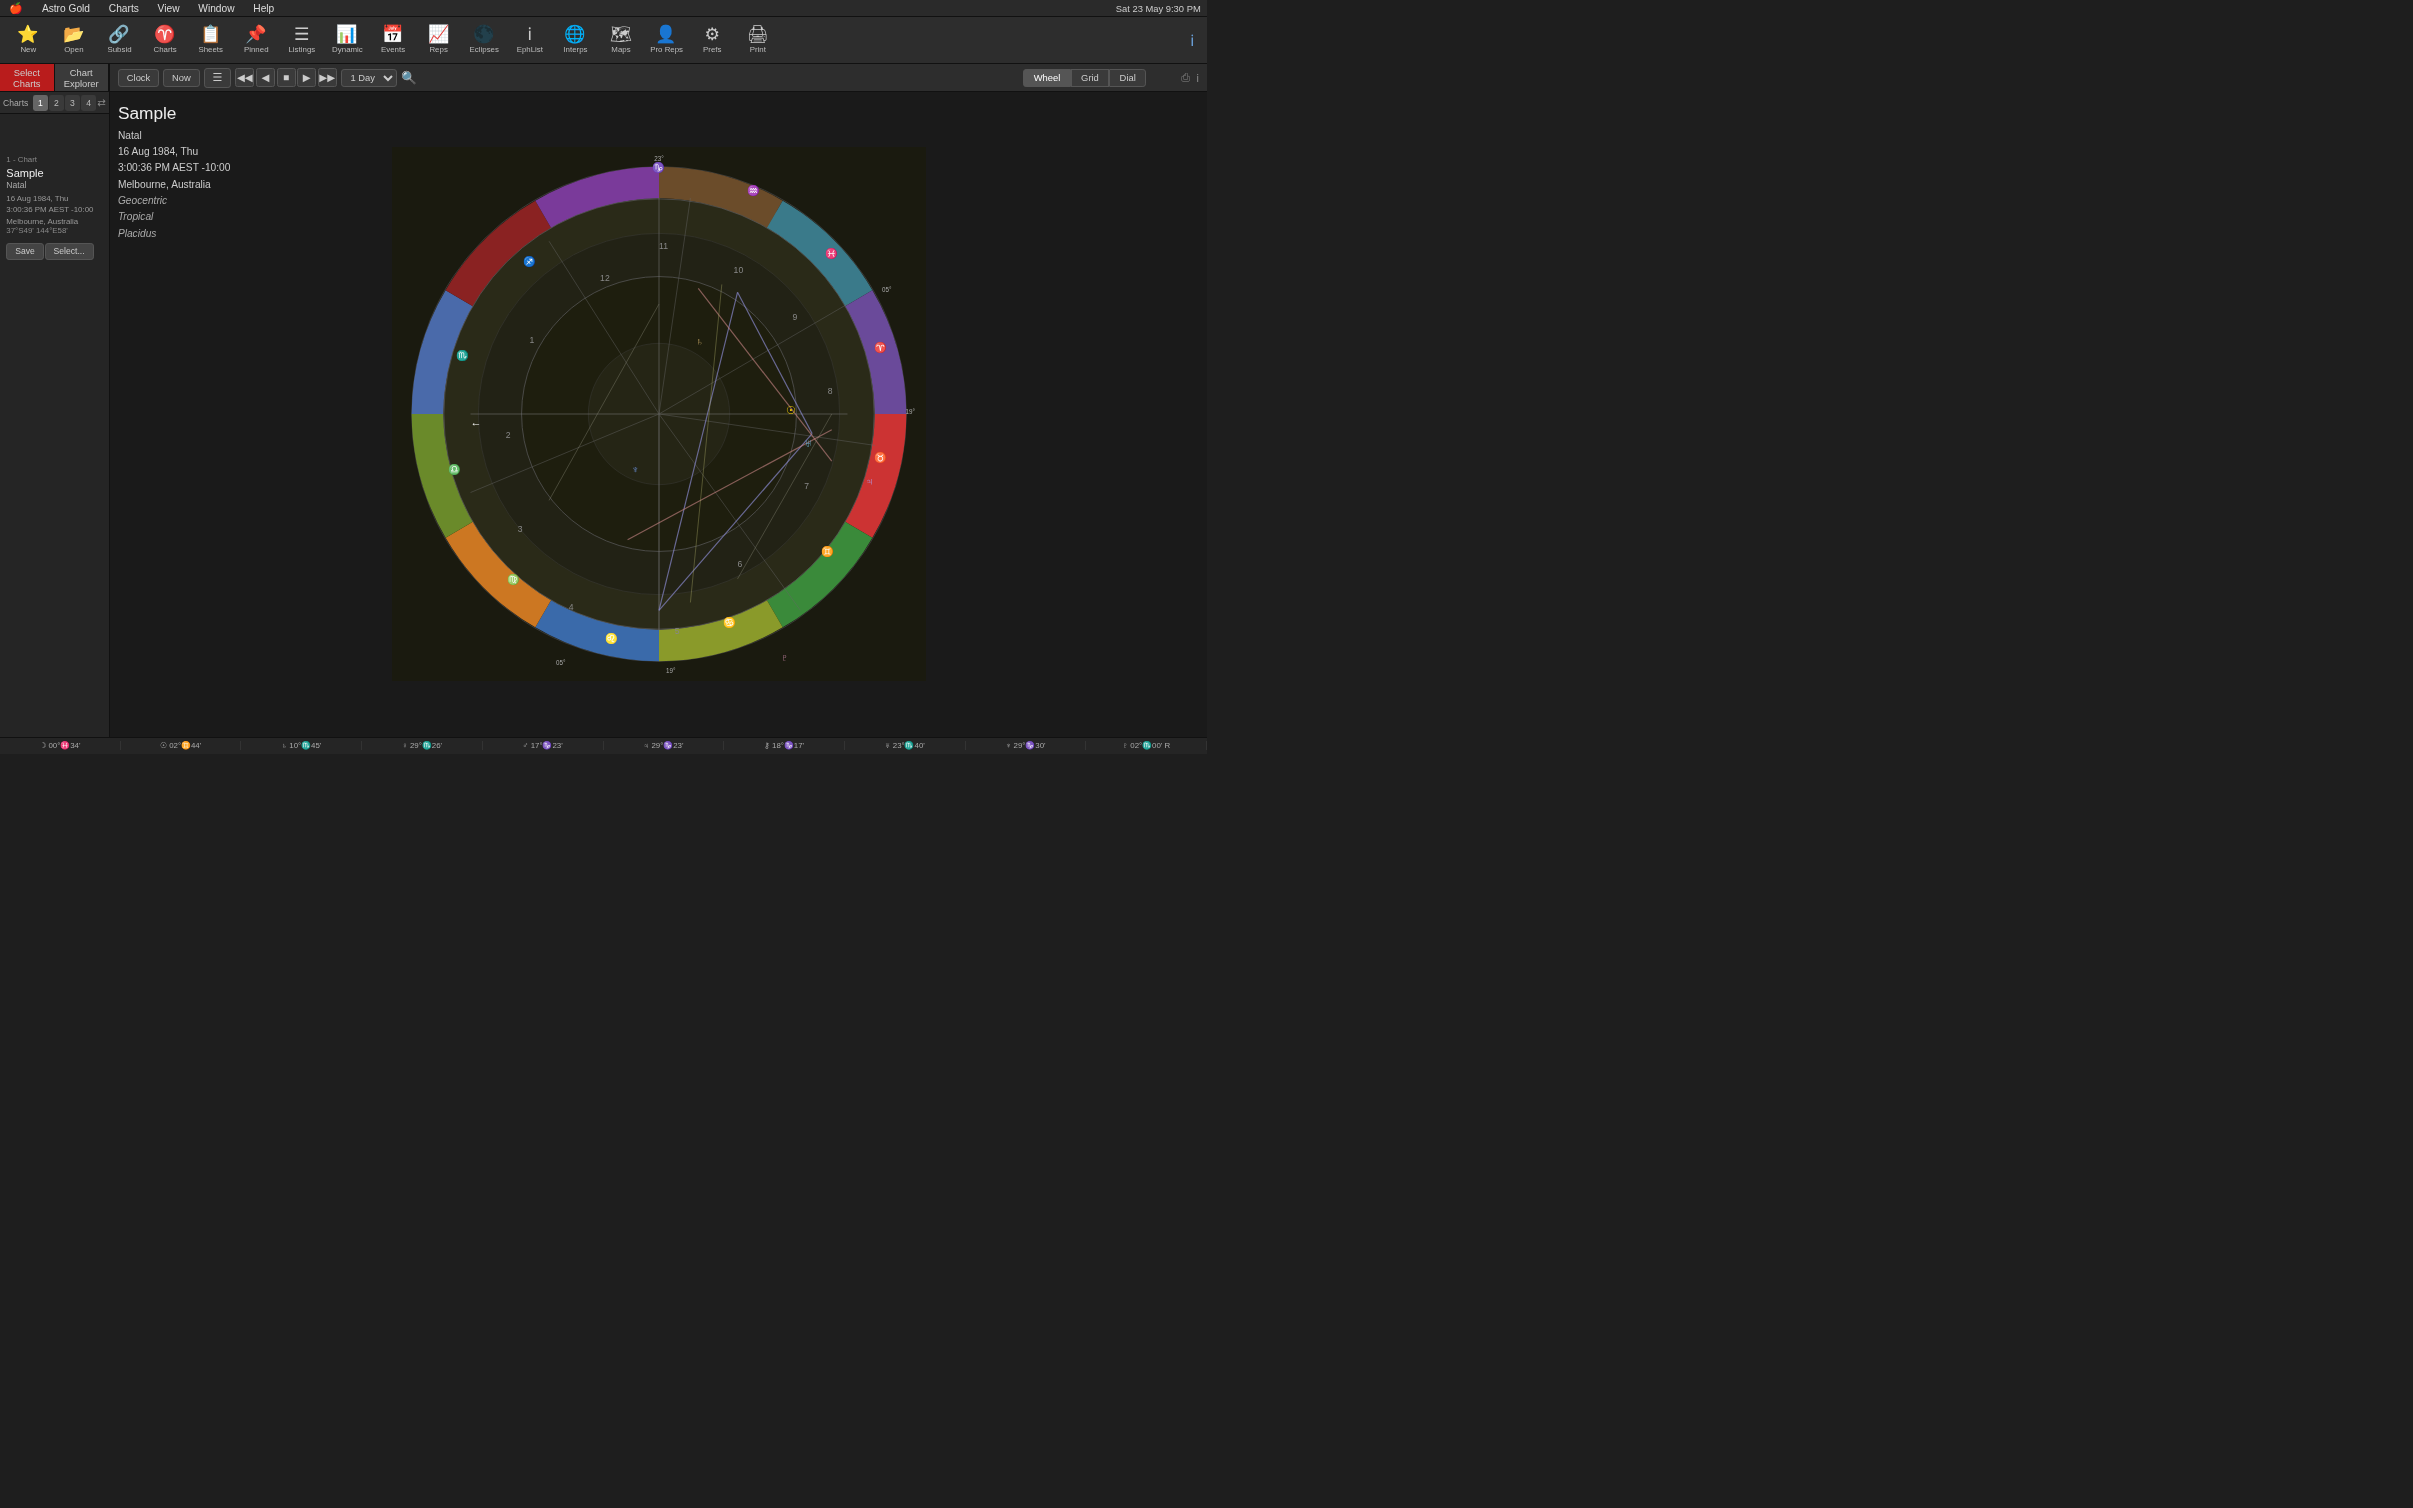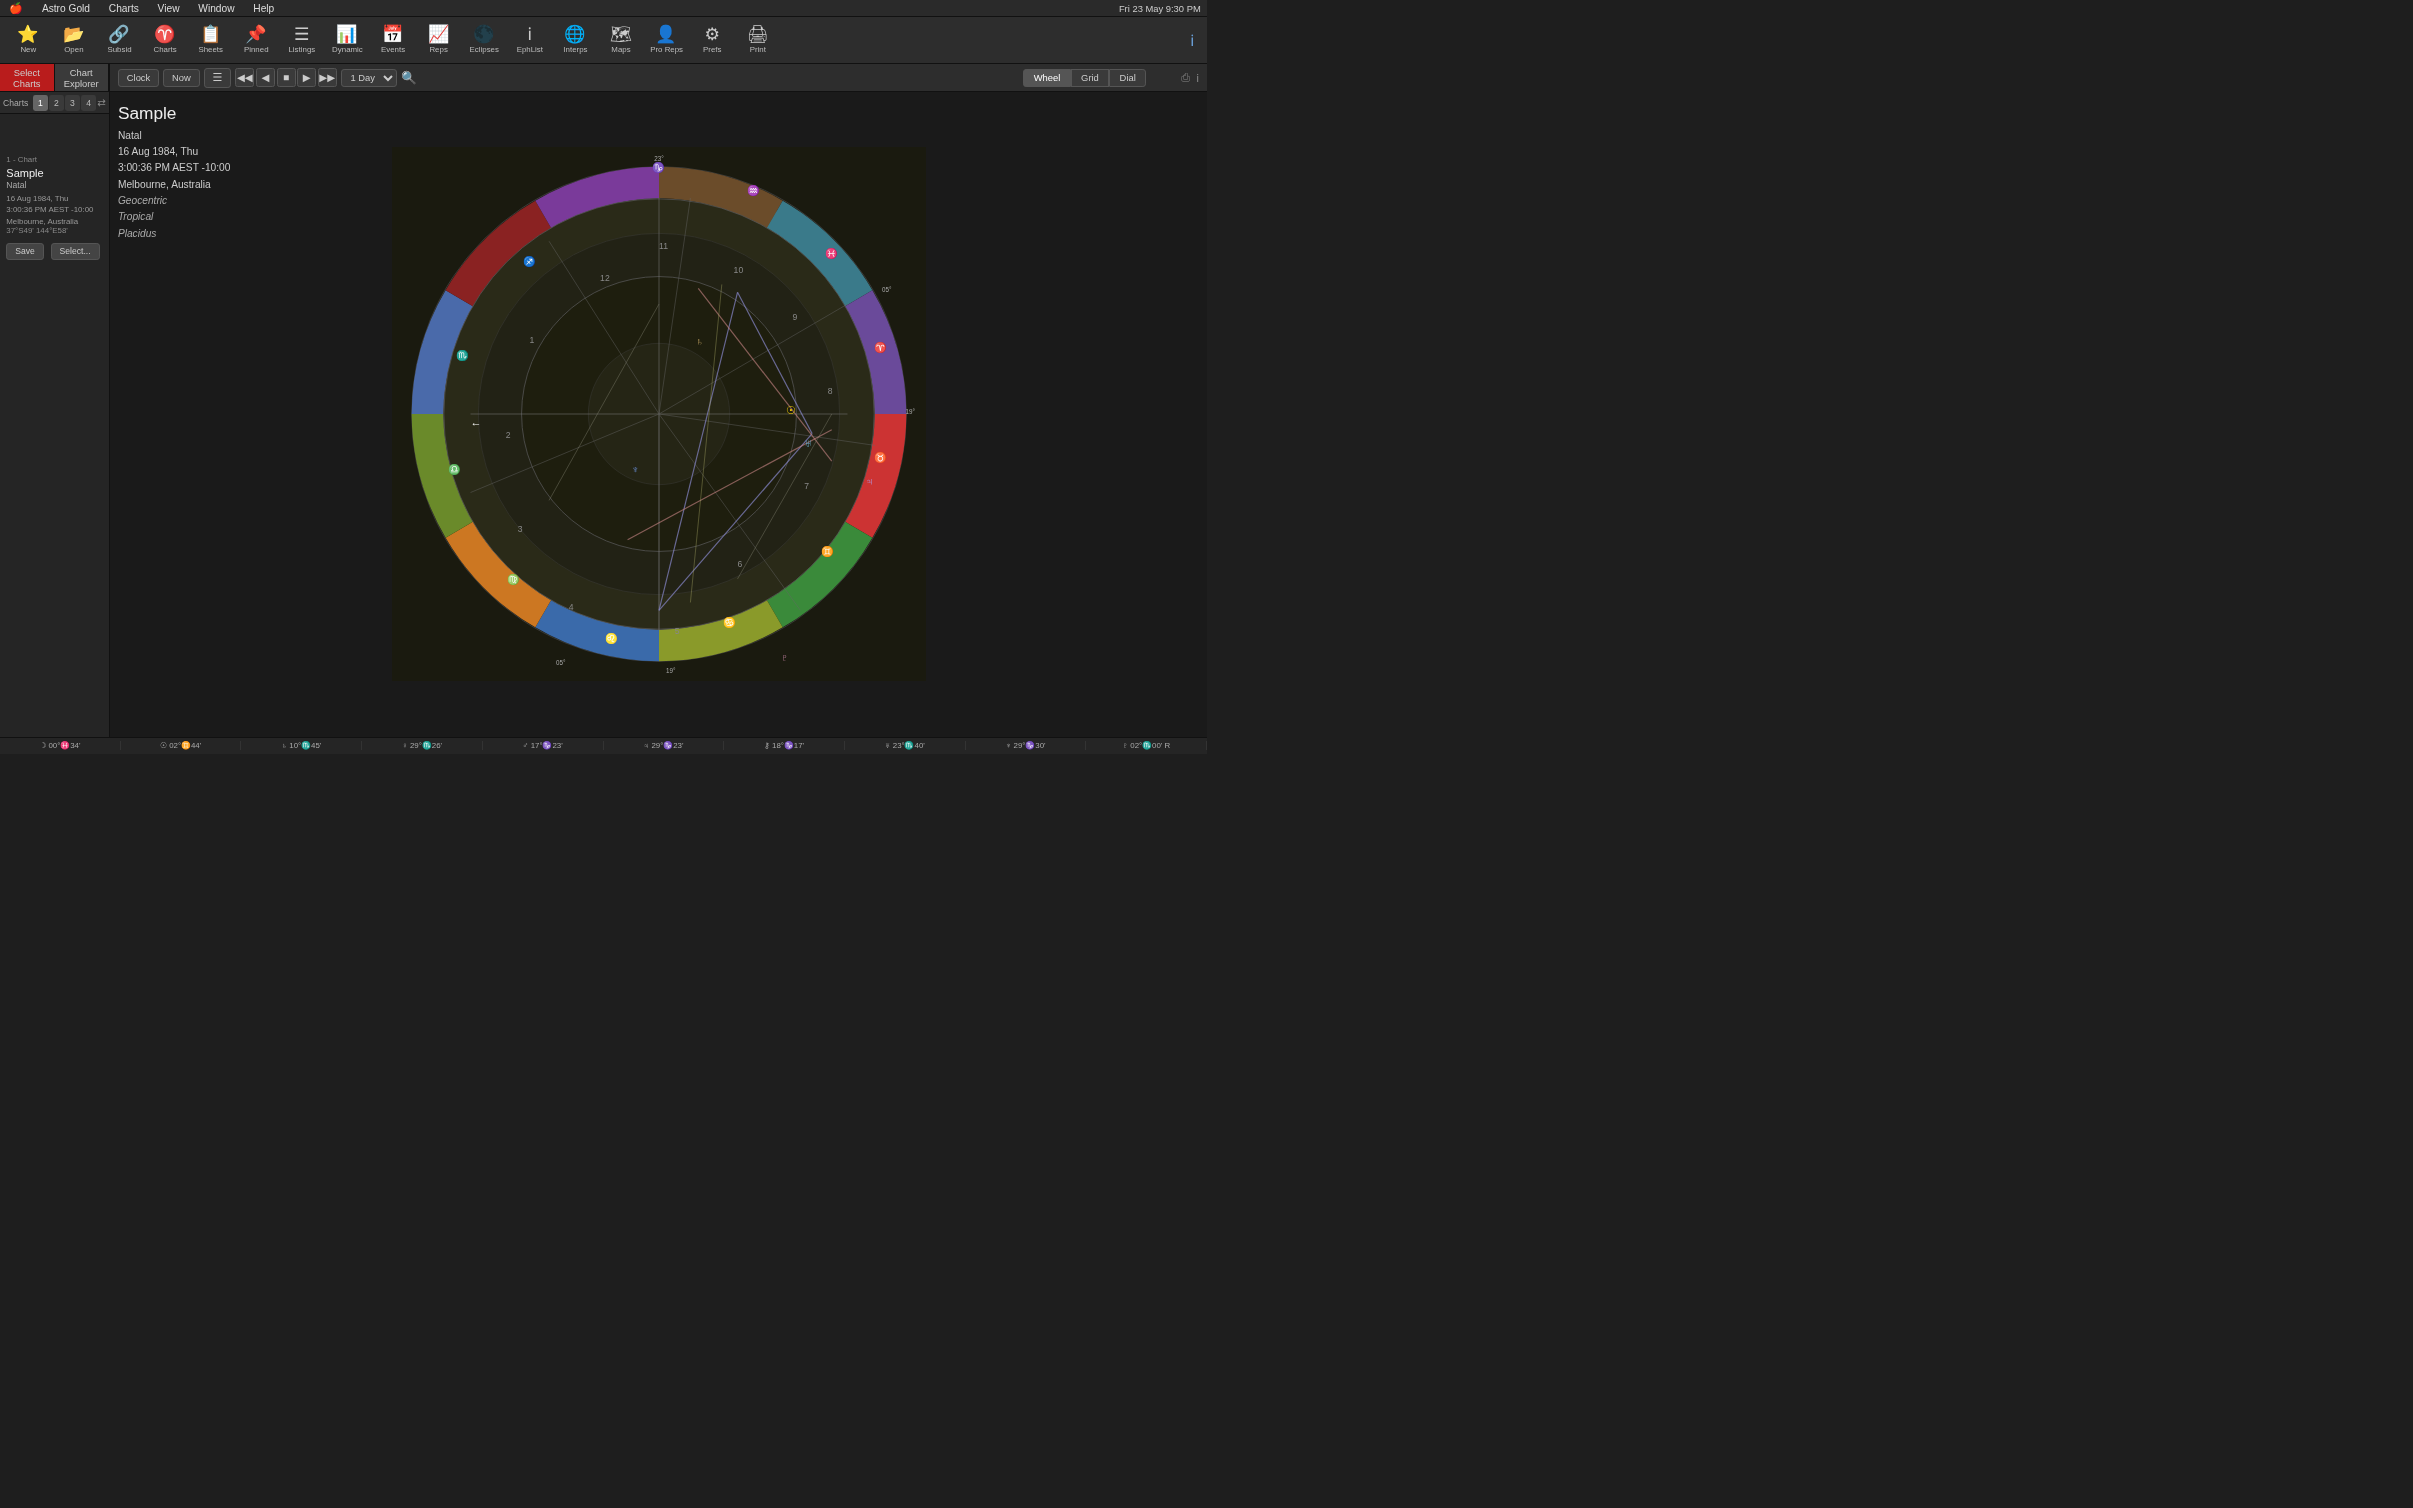--- a/index.html
+++ b/index.html
@@ -160,21 +160,21 @@
       font-size: 7.9px;
       color: #999;
       margin-top: 1.6px;
     }
     .chart-coords {
       font-size: 7.9px;
       color: #888;
     }
     .sidebar-buttons {
       display: flex;
-      gap: 7px;
+      gap: 1px;
       margin-top: 7.9px;
     }
     .sidebar-btn {
       background: #444;
       border: 0.8px solid #555;
       border-radius: 3.1px;
       color: #ccc;
       font-size: 8.6px;
       padding: 2.4px 7.9px;
       cursor: pointer;
@@ -338,21 +338,21 @@
 </head>
 <body>
 
 <div id="menubar">
   <span class="menubar-item apple-logo">🍎</span>
   <span class="menubar-item">Astro Gold</span>
   <span class="menubar-item">Charts</span>
   <span class="menubar-item">View</span>
   <span class="menubar-item">Window</span>
   <span class="menubar-item">Help</span>
-  <span style="margin-left:auto;font-size:9.4px;color:#ccc;">Fri 23 May  9:30 PM</span>
+  <span style="margin-left:auto;font-size:9.4px;color:#ccc;">Sat 23 May  9:30 PM</span>
 </div>
 
 <div id="toolbar">
   <div id="toolbar-buttons" style="display:flex;gap:1.6px;align-items:center;">
   <div class="toolbar-btn">
       <span class="toolbar-icon">⭐</span>
       <span class="toolbar-label">New</span>
     </div>
       <div class="toolbar-btn">
       <span class="toolbar-icon">📂</span>

